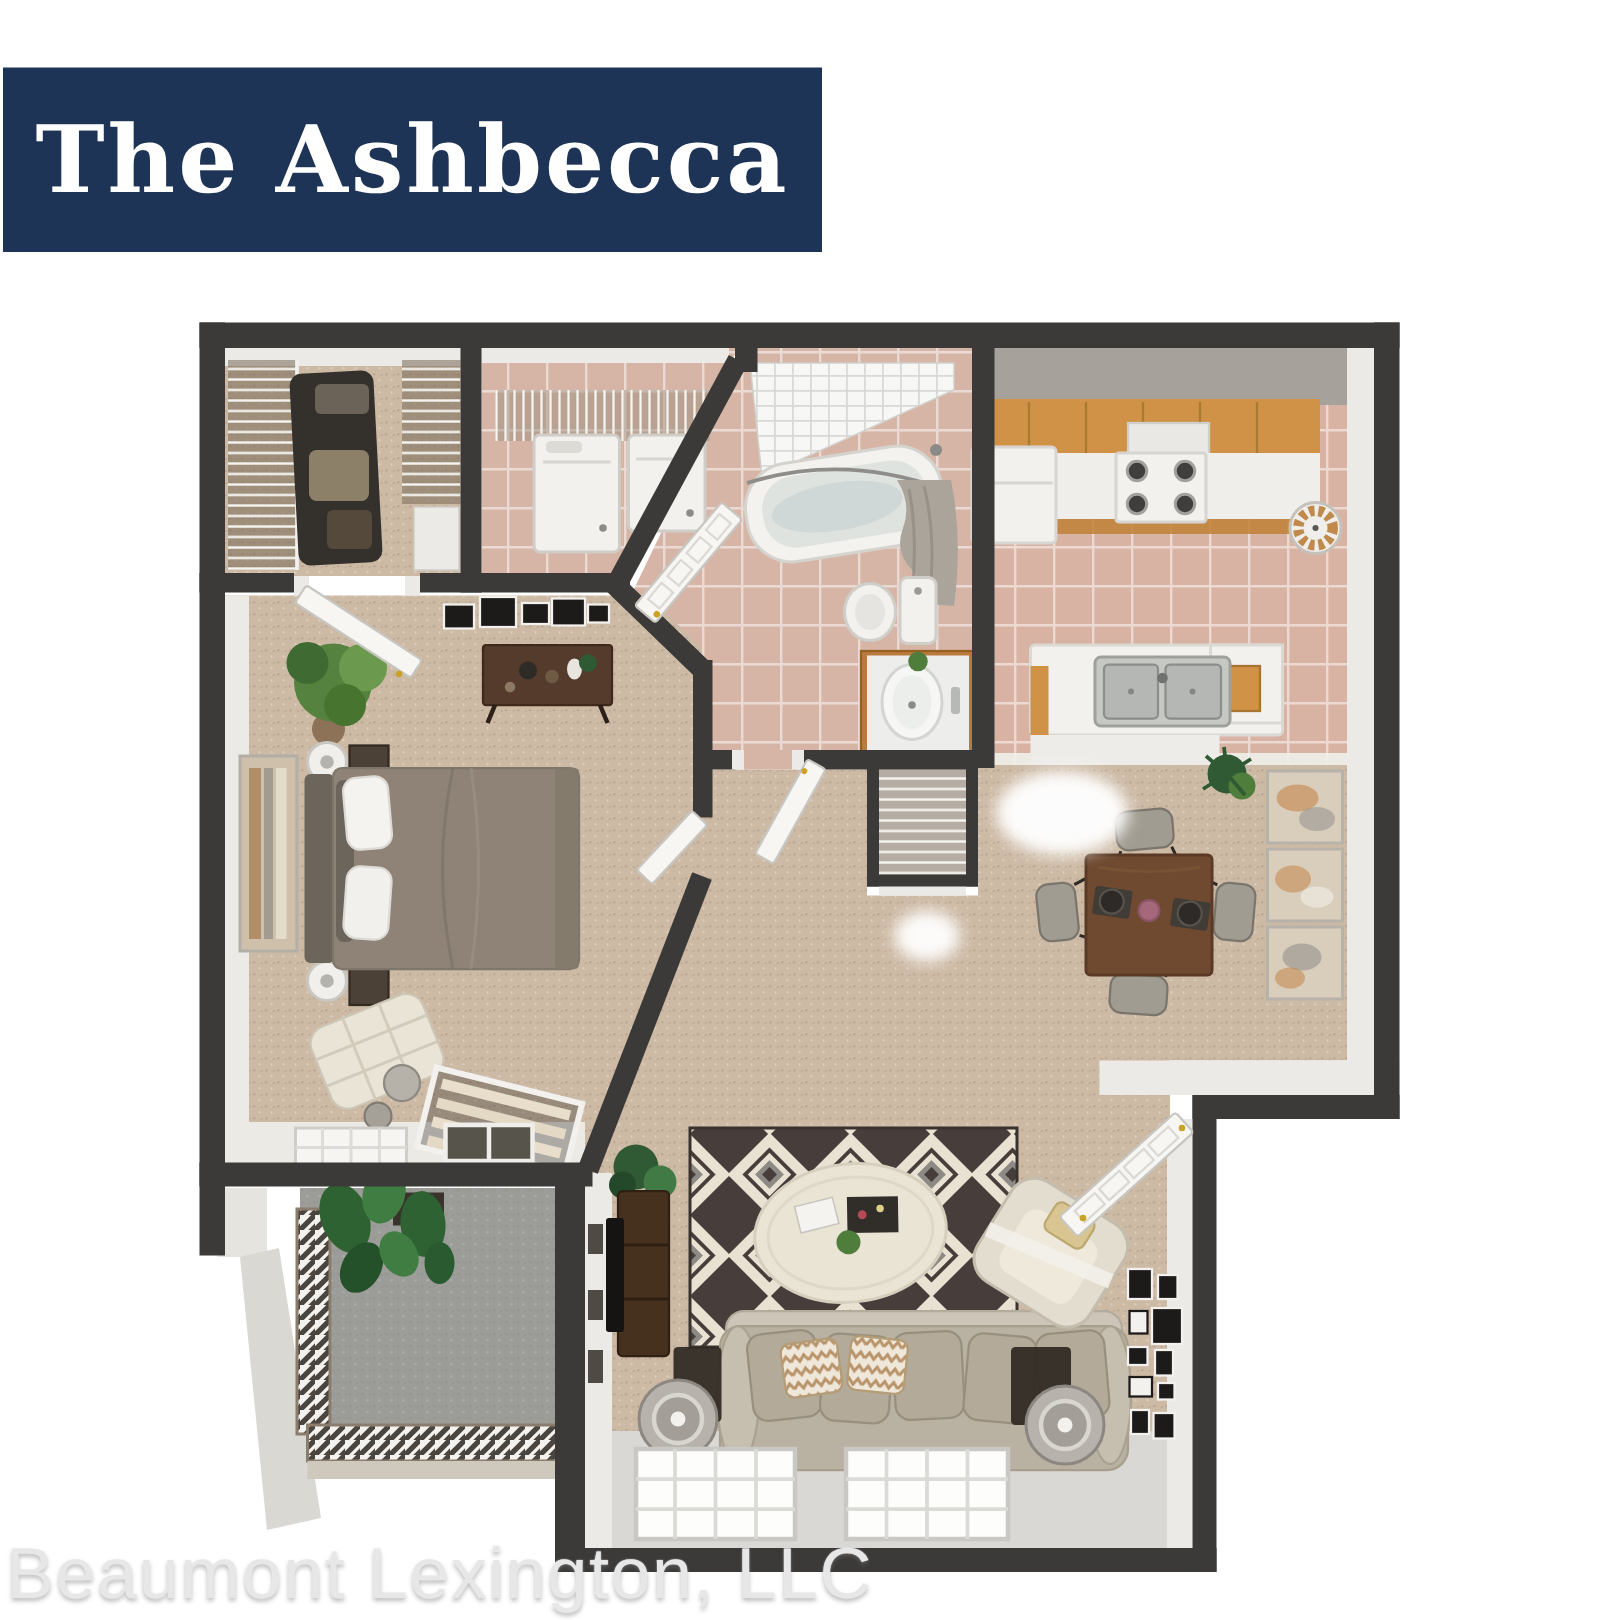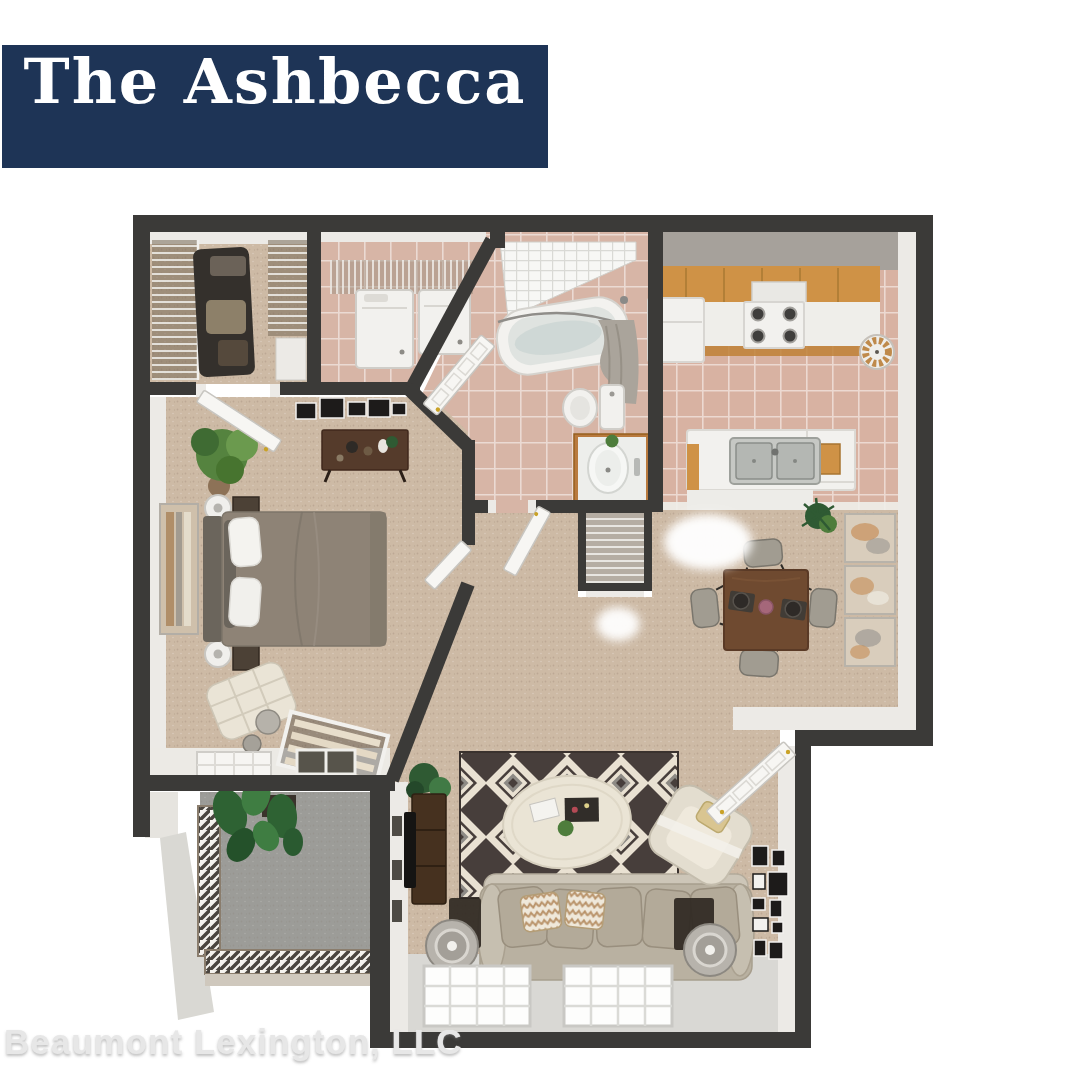--- a/index.html
+++ b/index.html
@@ -1,26 +1,26 @@
 <!DOCTYPE html>
 <html style="--page-bg: #ffffff; --banner-bg: #1e3456; --banner-text: #ffffff; --watermark-text: #e7e7e7; --wall: #3b3a38; --wall-top: #eceae6; --carpet: #cdbaa5; --tile: #d7b5a6; --kitchen-tile: #d8b2a2; --patio-floor: #9c9c98; --sill: #d9d8d4; --wood-cabinet: #cf9246; --wood-vanity: #b97a3e; --table-wood: #6f4a30; --sofa: #b9b1a1; --sofa-back: #cdc6b8; --bed: #8e8376; --rug-dark: #473e3b; --rug-cream: #e9e1d2; --rug-gray: #8d8a85; --plant: #4e7d3c; --plant-dark: #2f5a33; --chair-gray: #a19c91; --appliance: #f2f1ee; --gold: #c9a227; --glass-dark: #57544b;"><head>
 <meta charset="utf-8">
 <style>
   html,body{margin:0;padding:0;background:#fff;}
   .stage{position:relative;width:1080px;height:1080px;background:var(--page-bg,#fff);overflow:hidden;
          font-family:"Liberation Sans",sans-serif;}
   .stage svg{position:absolute;left:0;top:0;}
   .banner{position:absolute;left:2px;top:45px;width:546px;height:123px;
-          background:var(--banner-bg,#1e3456);display:flex;align-items:flex-start;justify-content:center;}
+          background:var(--banner-bg,#1e3456);display:flex;align-items:center;justify-content:center;}
   .banner h1{margin:0;font-family:"DejaVu Serif","Liberation Serif",serif;font-weight:700;
              font-size:62px;letter-spacing:2px;color:var(--banner-text,#fff);white-space:nowrap;}
-  .watermark{position:absolute;left:4px;top:1022px;font-size:35px;letter-spacing:1px;
+  .watermark{position:absolute;left:4px;top:1022px;font-size:48px;letter-spacing:1px;
              color:var(--watermark-text,#e7e7e7);
              text-shadow:0 2px 3px rgba(110,110,110,.45),0 0 1px rgba(255,255,255,.85);
-             white-space:nowrap;z-index:5;font-weight:bold;}
+             white-space:nowrap;z-index:5;}
   
   .wall{fill:var(--wall,#3b3a38);}
   .wallstroke{stroke:var(--wall,#3b3a38);}
   .walltop{fill:var(--wall-top,#eceae6);}
   .carpet{fill:var(--carpet,#cdbaa5);}
   .tile{fill:var(--tile,#d7b5a6);}
   .ktile{fill:var(--kitchen-tile,#d8b2a2);}
   .patio{fill:var(--patio-floor,#9c9c98);}
   .sill{fill:var(--sill,#d9d8d4);}
   .wood{fill:var(--wood-cabinet,#cf9246);}

